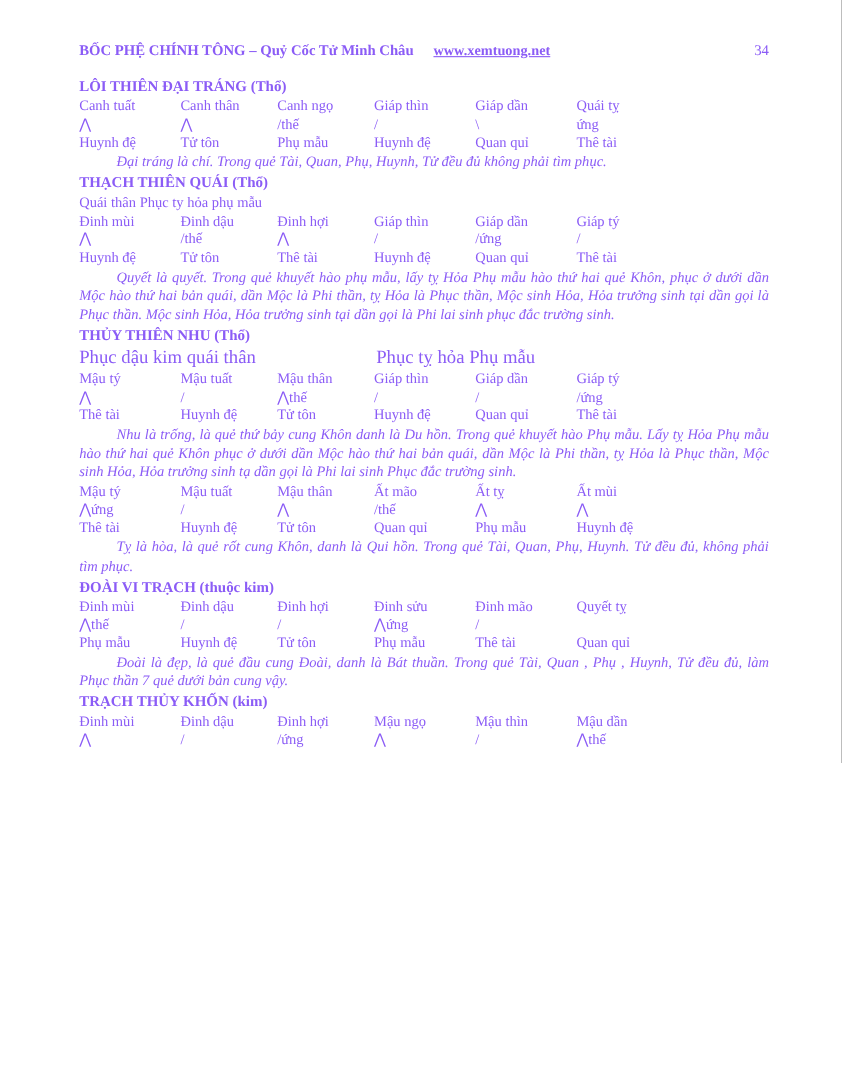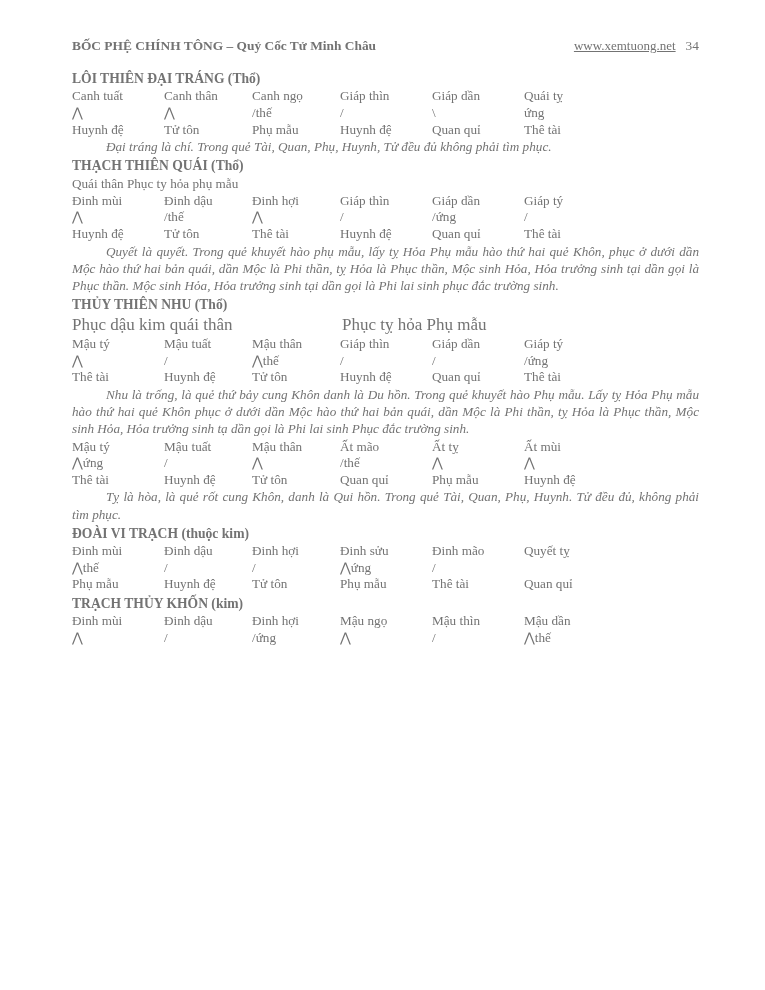--- a/index.html
+++ b/index.html
@@ -10,36 +10,36 @@
   .page {
     width: 765px;
     height: 990px;
     background: #ffffff;
     margin: 0 auto;
     position: relative;
     box-sizing: border-box;
     padding: 38px 66px 0 72px;
     font-family: "Liberation Serif", "DejaVu Serif", serif;
     font-size: 13.2px;
-    color: #737373;
+    color: #8b5cf6;
     overflow: hidden;
   }
   .header {
     display: flex;
     align-items: baseline;
     font-weight: bold;
     font-size: 13.4px;
     margin-bottom: 16px;
     white-space: nowrap;
   }
   .header .title { flex: 0 0 auto; }
   .header .url {
     flex: 1 1 auto;
-    text-align: right;
-    font-weight: normal;
+    text-align: left;
+    font-weight: bold;
     text-decoration: underline;
     font-size: 13px;
     padding-left: 18px;
   }
   .header .pageno {
     flex: 0 0 auto;
     font-weight: normal;
     font-size: 13.4px;
     padding-left: 10px;
   }
@@ -198,20 +198,21 @@
     <span class="cell">⋀ứng</span>
     <span class="cell">/</span>
     <span class="cell"></span>
     <span class="cell">Phụ mẫu</span>
     <span class="cell">Huynh đệ</span>
     <span class="cell">Tử tôn</span>
     <span class="cell">Phụ mẫu</span>
     <span class="cell">Thê tài</span>
     <span class="cell">Quan quỉ</span>
   </div>
+  <p class="para">Đoài là đẹp, là quẻ đầu cung Đoài, danh là Bát thuần. Trong quẻ Tài, Quan , Phụ , Huynh, Tử đều đủ, làm Phục thần 7 quẻ dưới  bản cung vậy.</p>
 
   <h2 class="section">TRẠCH THỦY KHỐN (kim)</h2>
   <div class="grid">
     <span class="cell">Đinh mùi</span>
     <span class="cell">Đinh dậu</span>
     <span class="cell">Đinh hợi</span>
     <span class="cell">Mậu ngọ</span>
     <span class="cell">Mậu thìn</span>
     <span class="cell">Mậu dần</span>
     <span class="cell">⋀</span>

